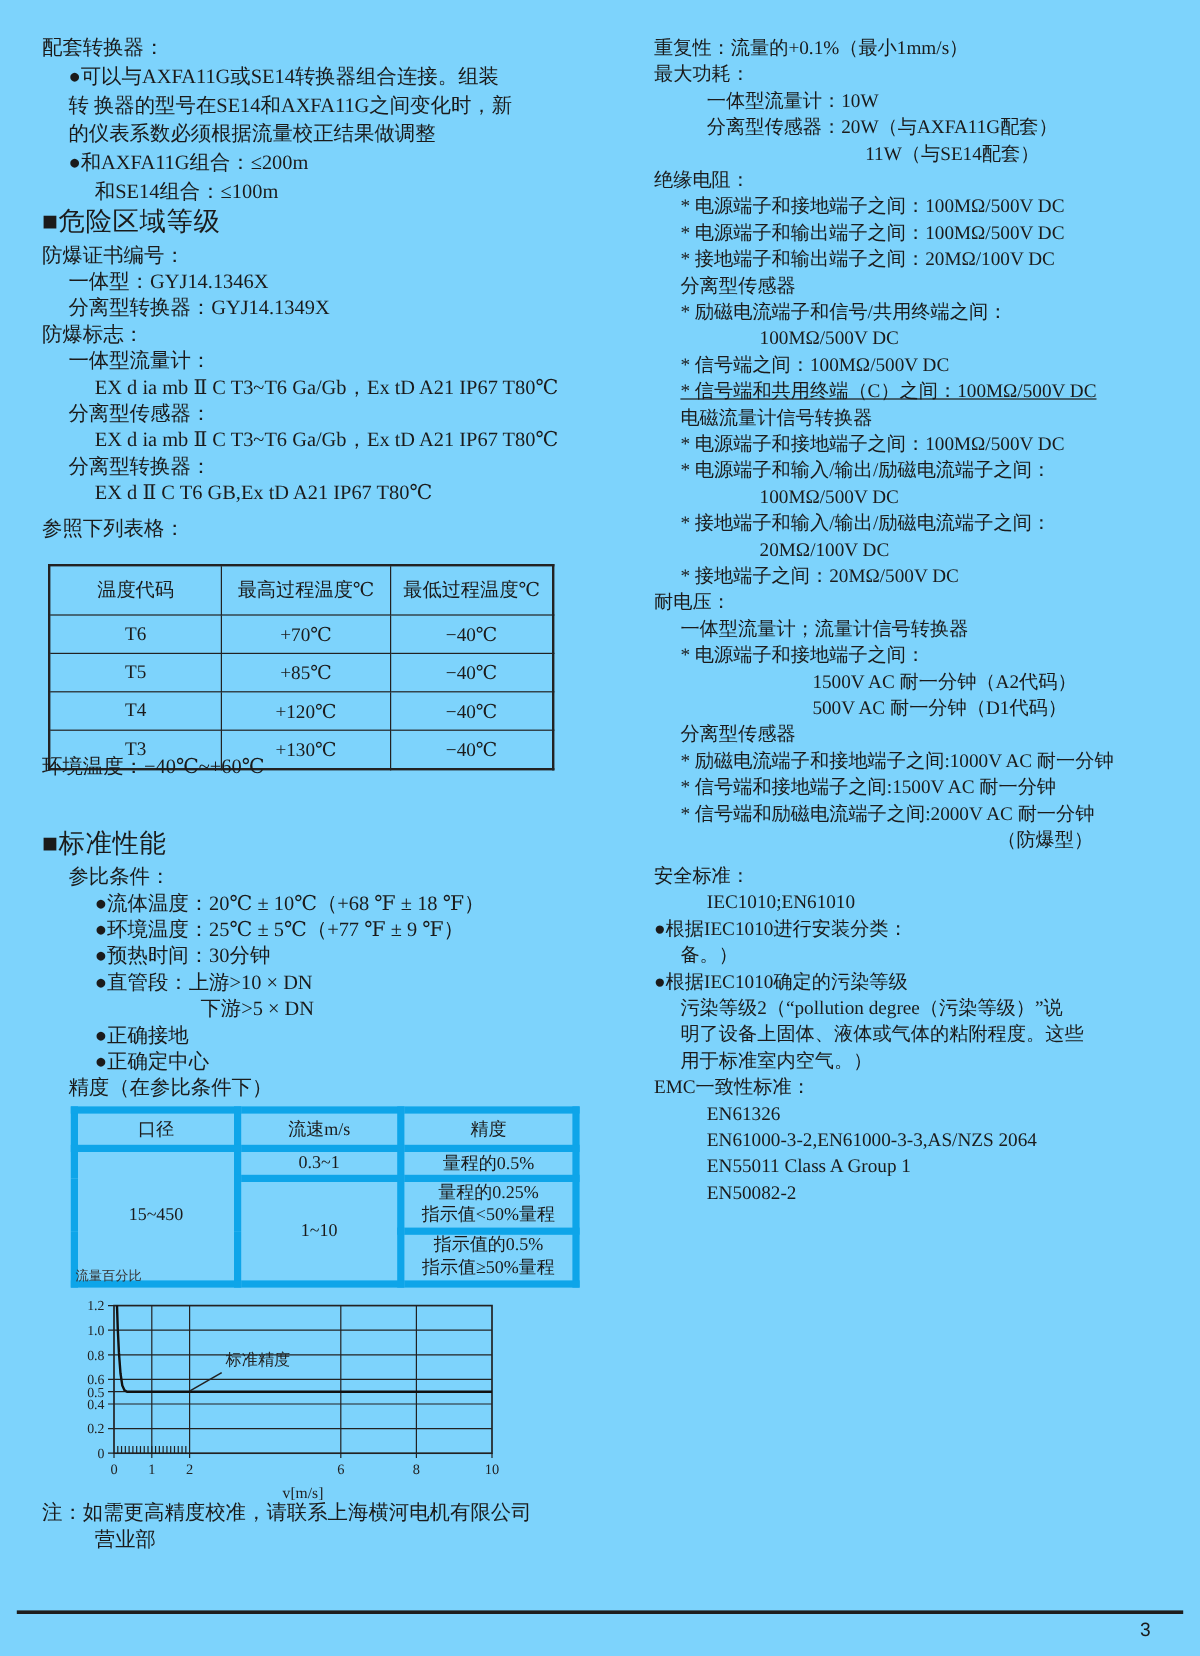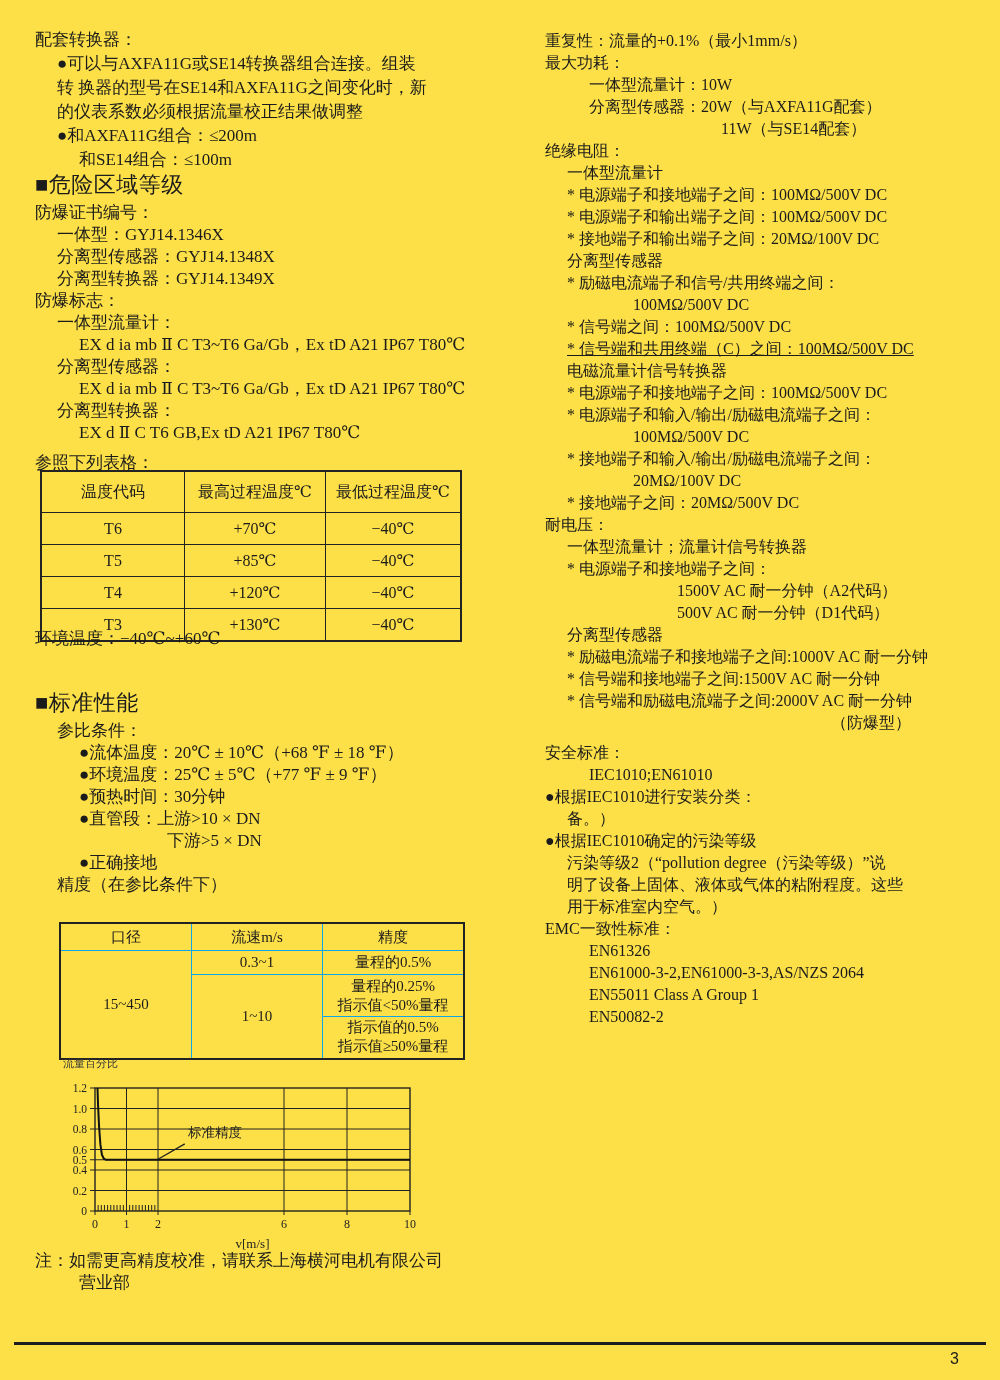--- a/index.html
+++ b/index.html
@@ -1,17 +1,17 @@
 <!DOCTYPE html>
 <html><head>
 <meta charset="utf-8">
 <style>
   html,body{margin:0;padding:0;background:#e8e8e8;}
   .page{
-    position:relative;width:1000px;height:1380px;background:#fde047;
+    position:relative;width:1000px;height:1380px;background:#7dd3fc;
     font-family:"Liberation Serif","DejaVu Serif",serif;color:#1b1b1b;
     overflow:hidden;margin:0 auto;
   }
   .lcol{position:absolute;left:35px;top:0;width:480px;font-size:17px;}
   .rcol{position:absolute;left:545px;top:30px;width:448px;font-size:16px;}
   .ln{white-space:nowrap;}
   .lcol .ln{line-height:22px;}
   .conv .ln{line-height:24px;}
   .rcol .ln{line-height:22px;}
   .gap{margin-top:8px;}
@@ -20,21 +20,21 @@
   .hazard-h{top:170px;}
   .l2{position:absolute;top:202px;left:0;}
   .ttable{position:absolute;top:470px;left:5px;border-collapse:collapse;border:2px solid #222;font-size:16px;}
   .ttable th,.ttable td{border:1px solid #222;text-align:center;font-weight:normal;padding:0 6px;}
   .ttable th{height:40px;}
   .ttable td{height:31px;}
   .l3{position:absolute;top:628px;left:0;}
   .perf-h{top:688px;}
   .l4{position:absolute;top:720px;left:0;}
   .atable{position:absolute;top:922px;left:24px;border-collapse:collapse;border:2px solid #222;font-size:15px;}
-  .atable th,.atable td{border:1px solid #0ea5e9;text-align:center;font-weight:normal;padding:0 6px;}
+  .atable th,.atable td{border:6px solid #0ea5e9;text-align:center;font-weight:normal;padding:0 6px;}
   .atable th{height:26px;width:118px;}
   .r1{height:24px;}
   .r2{height:42px;}
   .pre{white-space:pre-line;text-align:left;padding-left:9px;line-height:19px;}
   .chart-block{position:absolute;top:1056px;left:24px;}
   .chart-ylabel{font-size:11px;height:20px;padding-left:4px;color:#333;}
   svg text{font-family:"Liberation Serif","DejaVu Serif",serif;}
   .note{position:absolute;top:1250px;left:0;}
   .footer-line{position:absolute;top:1342px;left:14px;width:972px;border-top:3px solid #1d1d1d;}
   .page-number{position:absolute;top:1350px;left:950px;font-family:"Liberation Sans","DejaVu Sans",sans-serif;font-size:16px;}
@@ -53,21 +53,20 @@
         <div class="ln" style="padding-left: 22px;">的仪表系数必须根据流量校正结果做调整</div>
         <div class="ln" style="padding-left: 22px;">●和AXFA11G组合：≤200m</div>
         <div class="ln" style="padding-left: 44px;">和SE14组合：≤100m</div>
       </div>
 
     <div class="h hazard-h">■危险区域等级</div>
 
     <div class="l2">
         <div class="ln" style="padding-left: 0px;">防爆证书编号：</div>
         <div class="ln" style="padding-left: 22px;">一体型：GYJ14.1346X</div>
-        <div class="ln" style="padding-left: 22px;">分离型传感器：GYJ14.1348X</div>
         <div class="ln" style="padding-left: 22px;">分离型转换器：GYJ14.1349X</div>
         <div class="ln" style="padding-left: 0px;">防爆标志：</div>
         <div class="ln" style="padding-left: 22px;">一体型流量计：</div>
         <div class="ln" style="padding-left: 44px;">EX d ia mb Ⅱ C T3~T6 Ga/Gb，Ex tD A21 IP67 T80℃</div>
         <div class="ln" style="padding-left: 22px;">分离型传感器：</div>
         <div class="ln" style="padding-left: 44px;">EX d ia mb Ⅱ C T3~T6 Ga/Gb，Ex tD A21 IP67 T80℃</div>
         <div class="ln" style="padding-left: 22px;">分离型转换器：</div>
         <div class="ln" style="padding-left: 44px;">EX d Ⅱ C  T6 GB,Ex tD A21 IP67 T80℃</div>
         <div class="ln gap" style="padding-left: 0px; font-family: Liberation Serif, serif;">参照下列表格：</div>
       </div>
@@ -111,20 +110,21 @@
     <div class="h perf-h">■标准性能</div>
 
     <div class="l4">
         <div class="ln" style="padding-left: 22px;">参比条件：</div>
         <div class="ln" style="padding-left: 44px;">●流体温度：20℃ ± 10℃（+68 ℉ ± 18 ℉）</div>
         <div class="ln" style="padding-left: 44px;">●环境温度：25℃ ± 5℃（+77 ℉ ± 9 ℉）</div>
         <div class="ln" style="padding-left: 44px;">●预热时间：30分钟</div>
         <div class="ln" style="padding-left: 44px;">●直管段：上游&gt;10 × DN</div>
         <div class="ln" style="padding-left: 132px;">下游&gt;5 × DN</div>
         <div class="ln" style="padding-left: 44px;">●正确接地</div>
+        <div class="ln" style="padding-left: 44px;">●正确定中心</div>
         <div class="ln" style="padding-left: 22px;">精度（在参比条件下）</div>
       </div>
 
     <table class="atable">
       <thead>
         <tr>
           <th>口径</th>
           <th>流速m/s</th>
           <th style="width:128px">精度</th>
         </tr>
@@ -222,21 +222,20 @@
 
   </div>
 
   <div class="rcol">
       <div class="ln" style="padding-left: 0px;">重复性：流量的+0.1%（最小1mm/s）</div>
       <div class="ln" style="padding-left: 0px;">最大功耗：</div>
       <div class="ln" style="padding-left: 44px;">一体型流量计：10W</div>
       <div class="ln" style="padding-left: 44px;">分离型传感器：20W（与AXFA11G配套）</div>
       <div class="ln" style="padding-left: 176px;">11W（与SE14配套）</div>
       <div class="ln" style="padding-left: 0px;">绝缘电阻：</div>
-      <div class="ln" style="padding-left: 22px;">一体型流量计</div>
       <div class="ln" style="padding-left: 22px;">* 电源端子和接地端子之间：100MΩ/500V DC</div>
       <div class="ln" style="padding-left: 22px;">* 电源端子和输出端子之间：100MΩ/500V DC</div>
       <div class="ln" style="padding-left: 22px;">* 接地端子和输出端子之间：20MΩ/100V DC</div>
       <div class="ln" style="padding-left: 22px;">分离型传感器</div>
       <div class="ln" style="padding-left: 22px;">* 励磁电流端子和信号/共用终端之间：</div>
       <div class="ln" style="padding-left: 88px;">100MΩ/500V DC</div>
       <div class="ln" style="padding-left: 22px;">* 信号端之间：100MΩ/500V DC</div>
       <div class="ln" style="padding-left: 22px; text-decoration: underline;">* 信号端和共用终端（C）之间：100MΩ/500V DC</div>
       <div class="ln" style="padding-left: 22px;">电磁流量计信号转换器</div>
       <div class="ln" style="padding-left: 22px;">* 电源端子和接地端子之间：100MΩ/500V DC</div>

